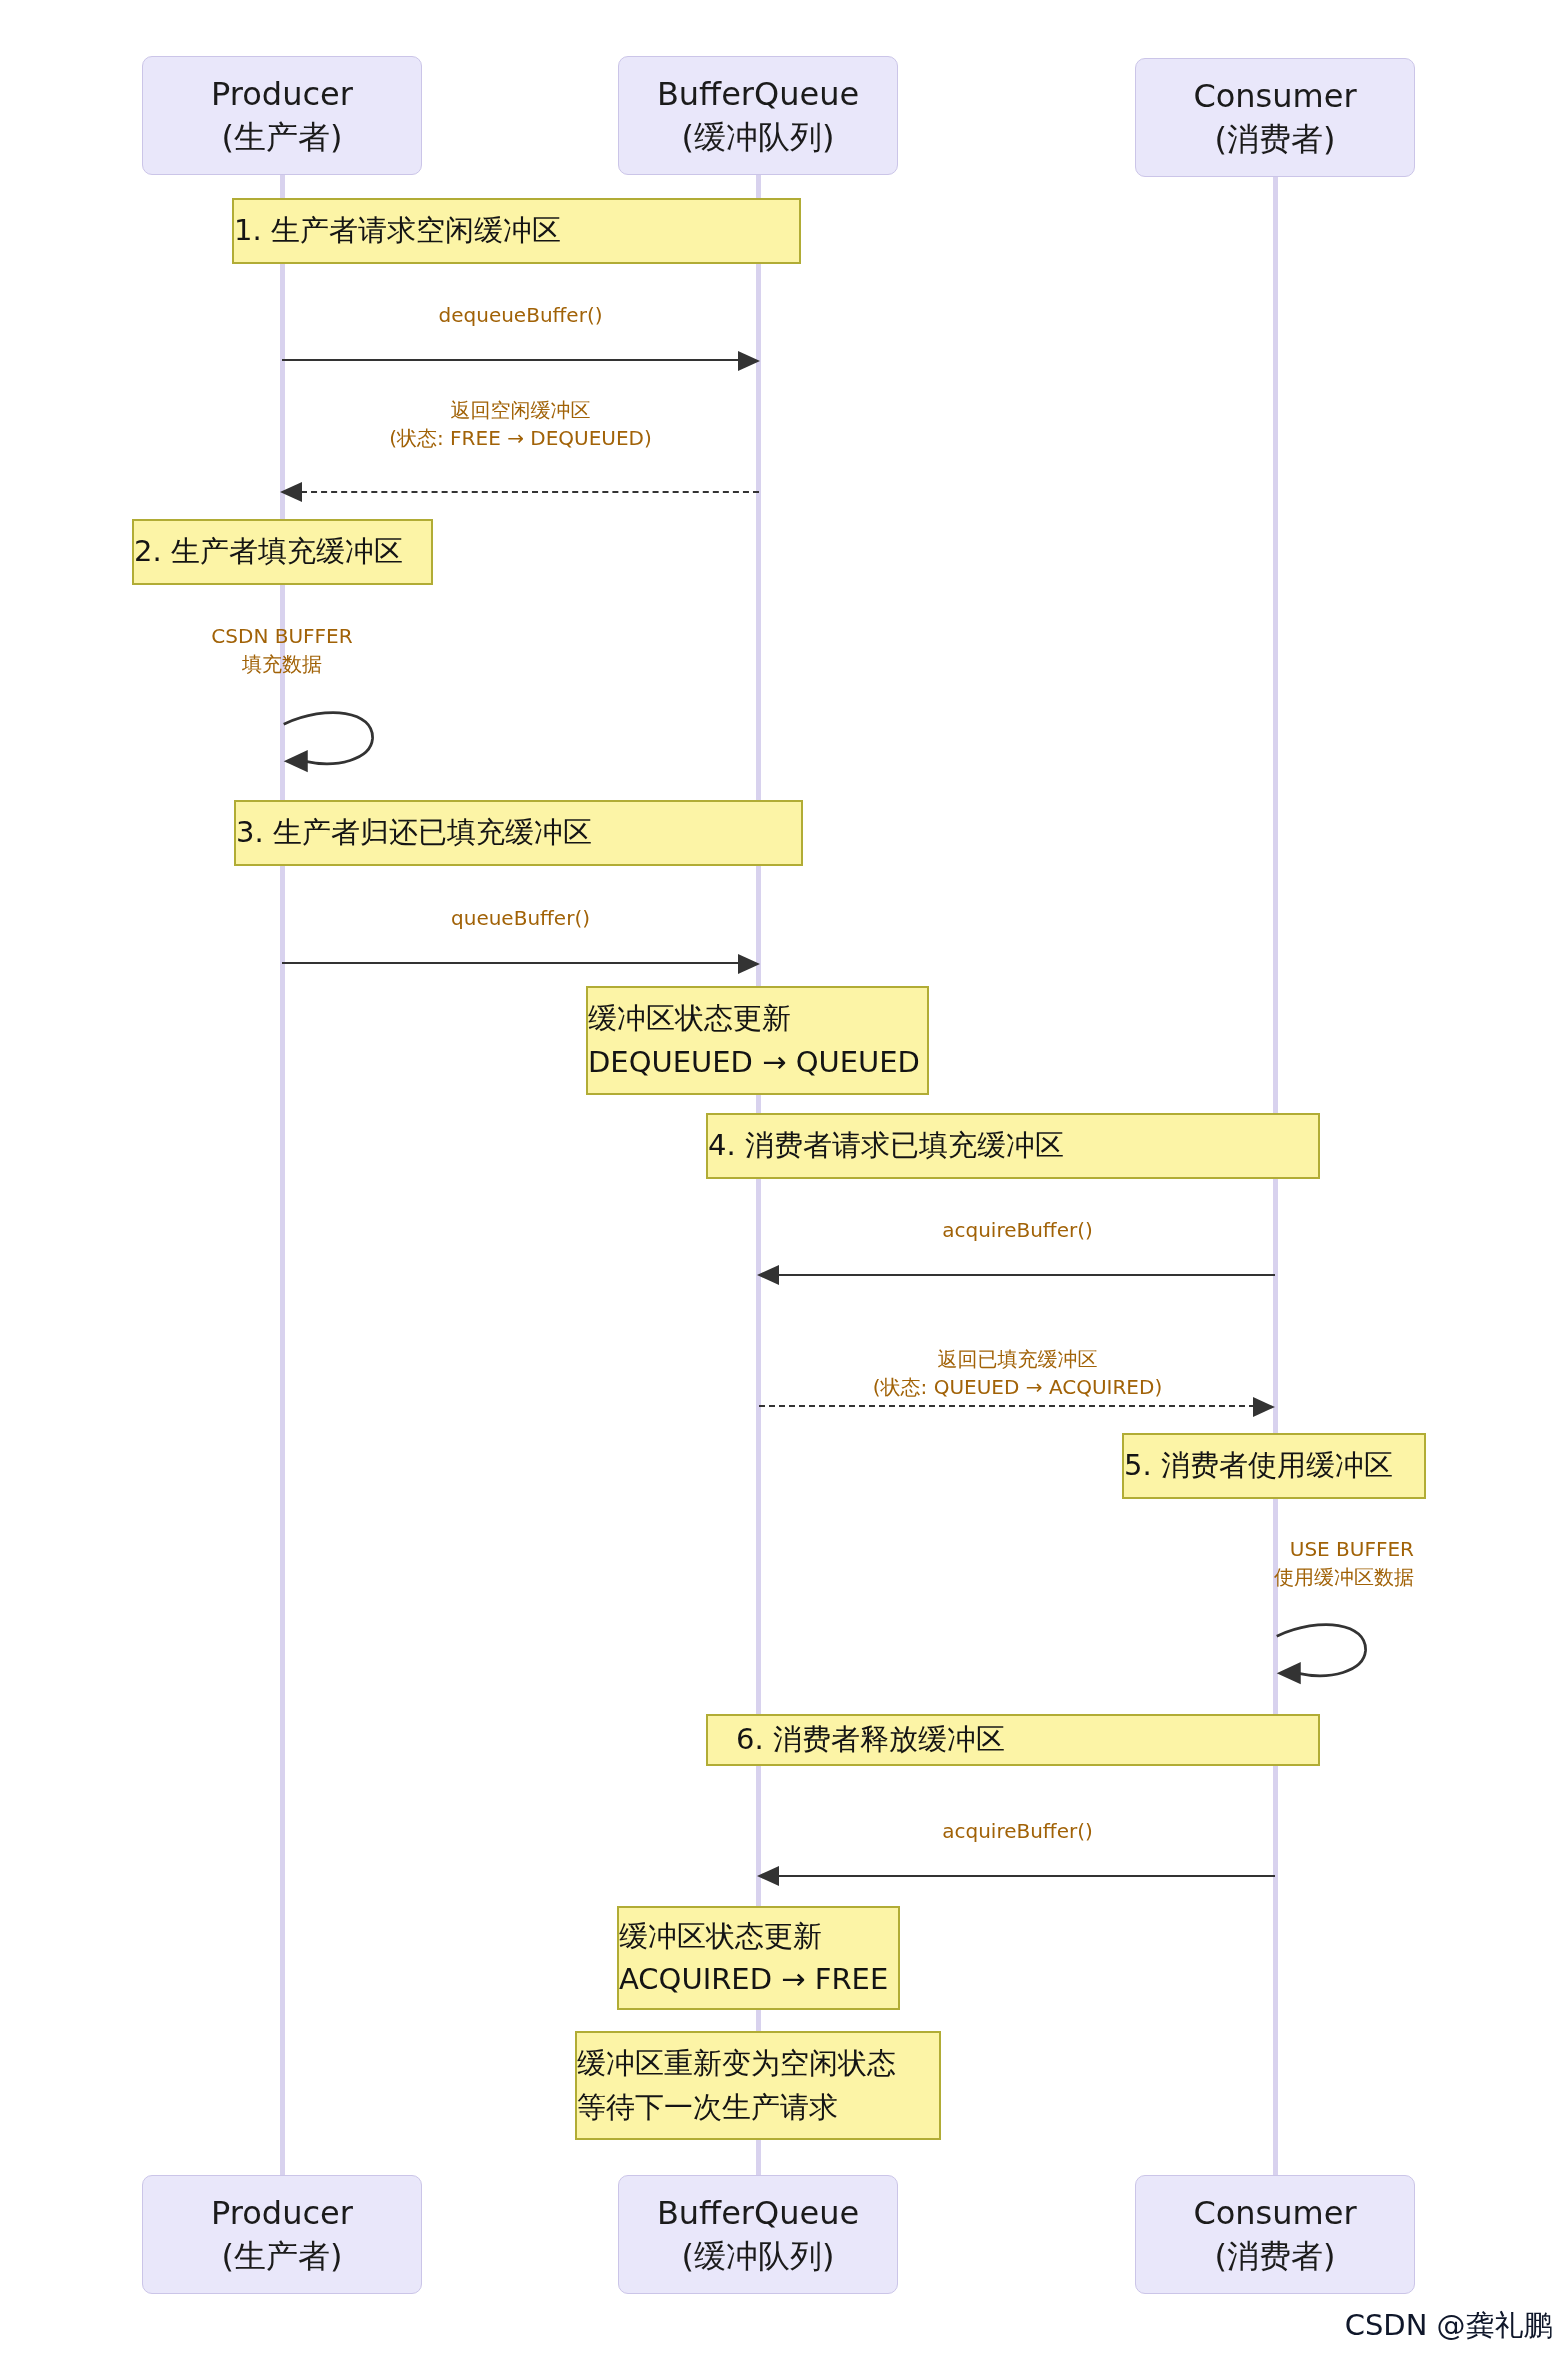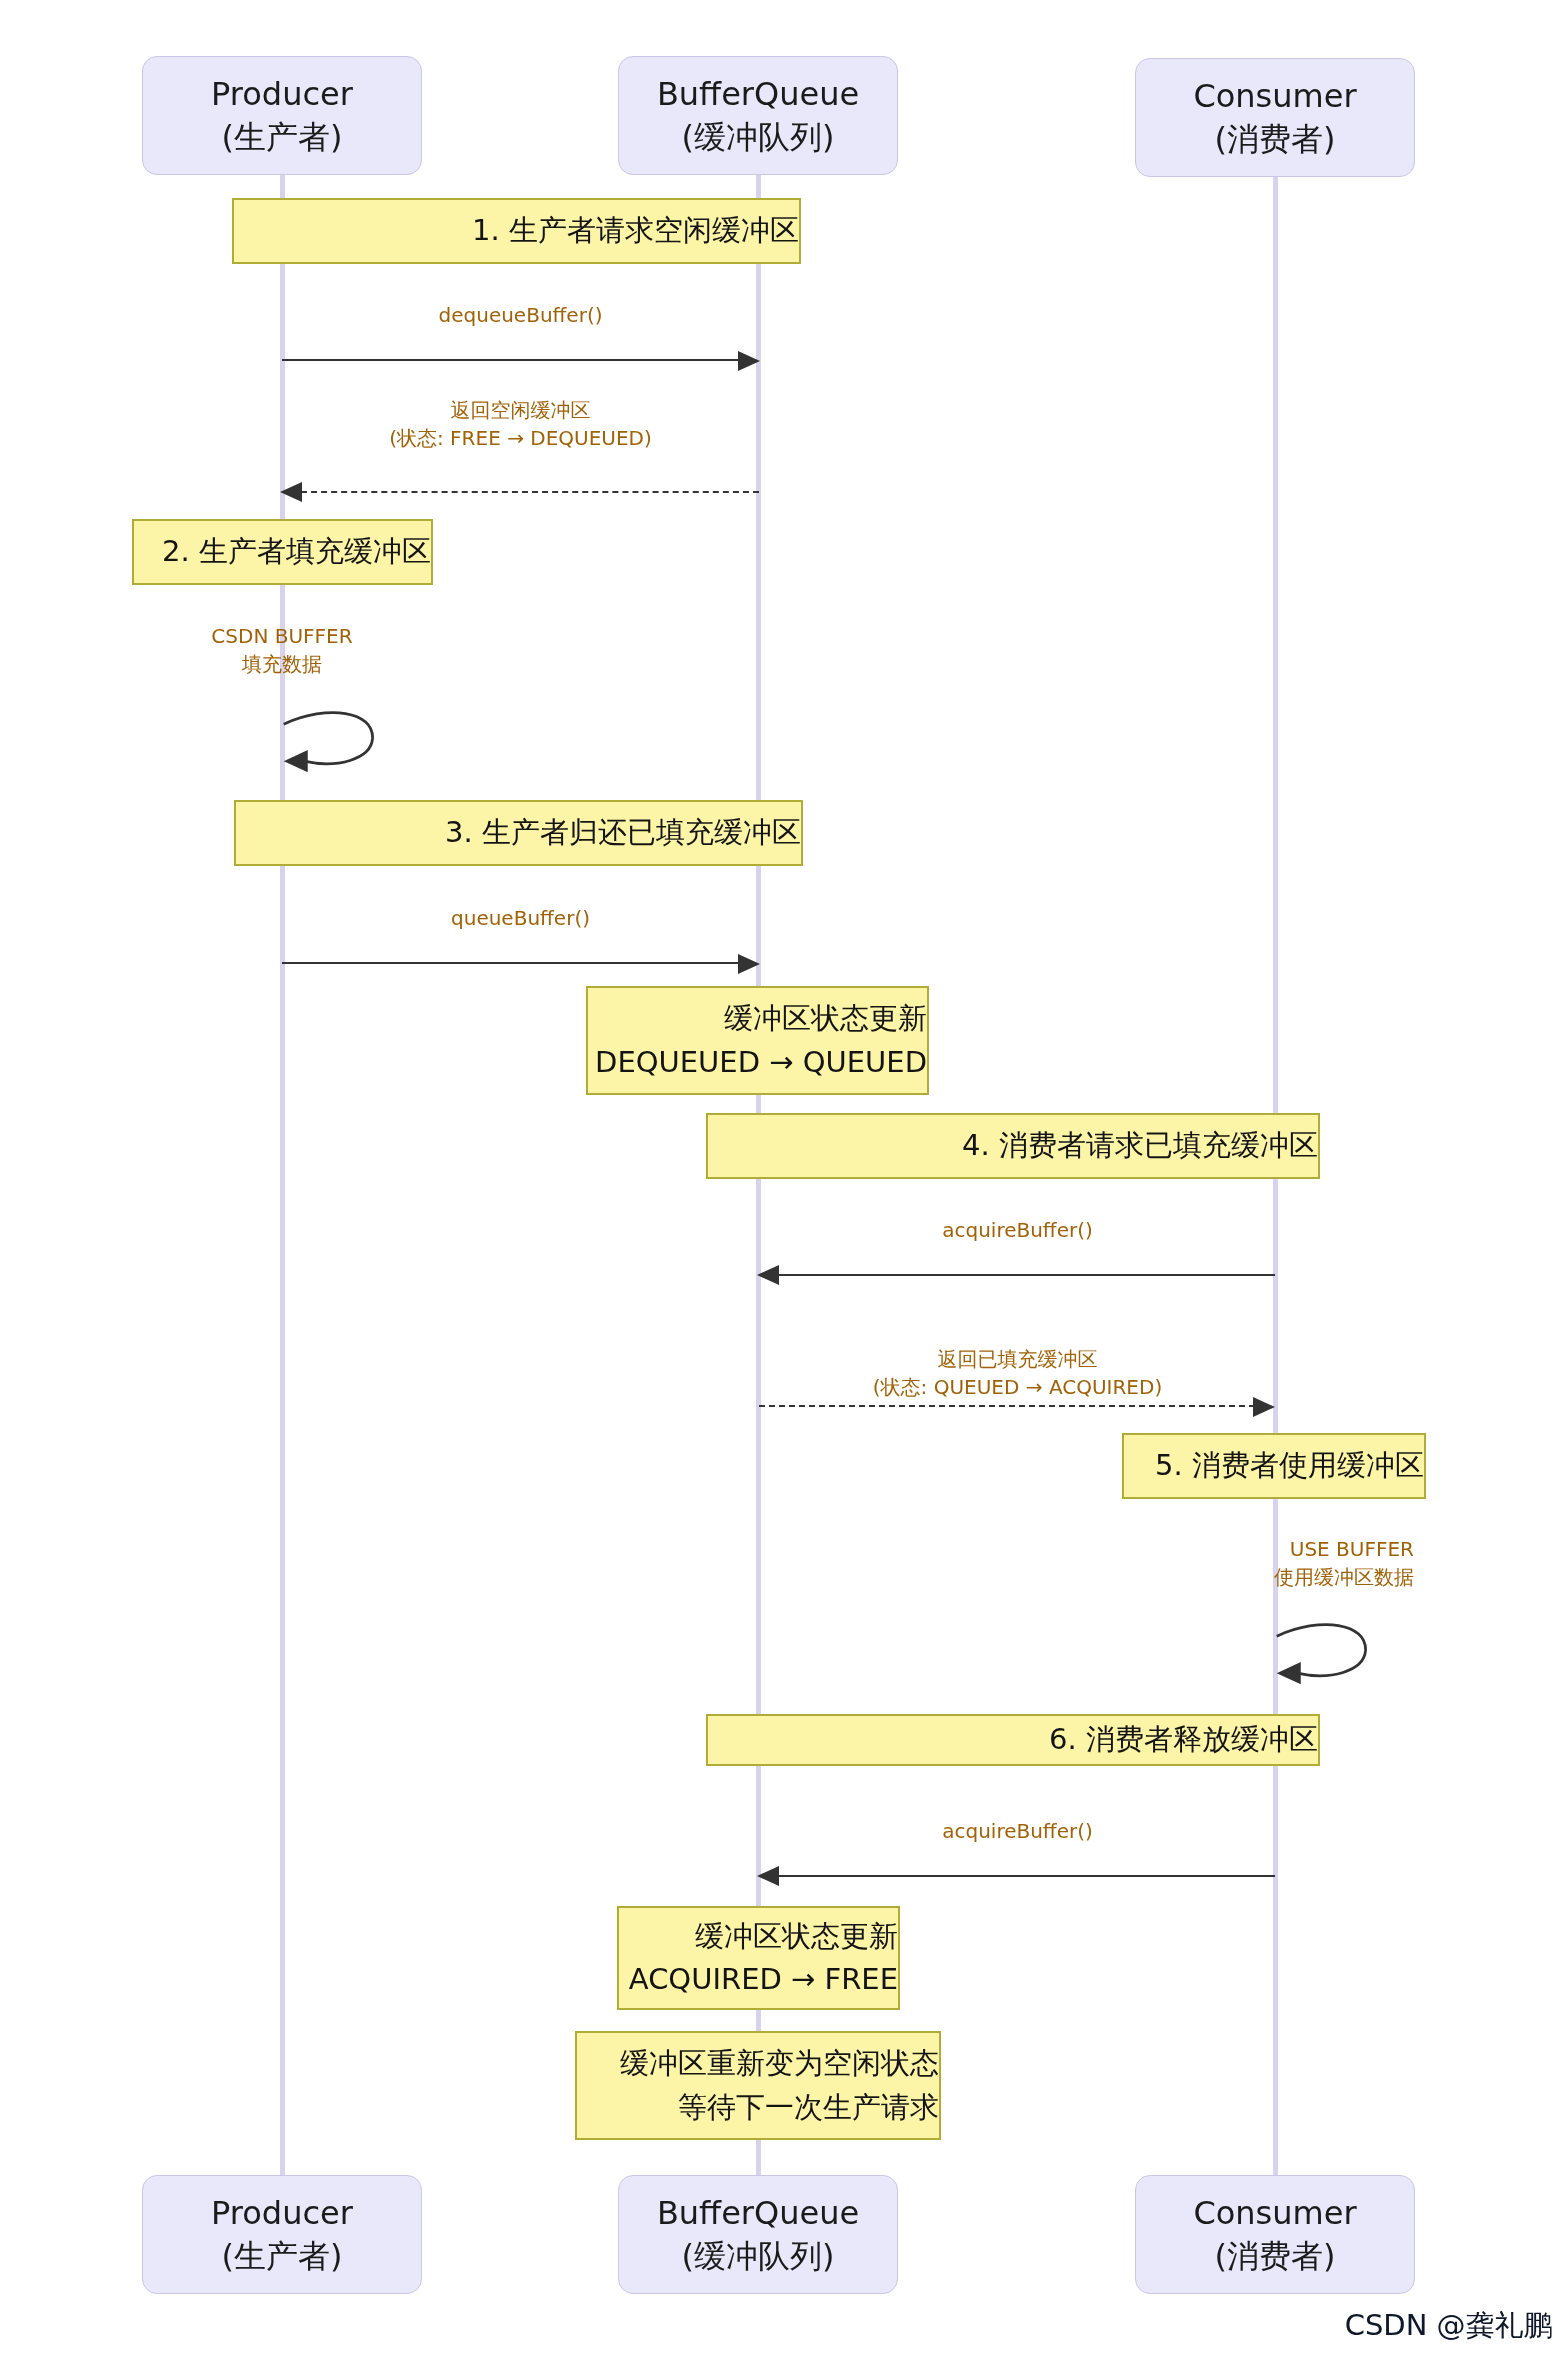--- a/index.html
+++ b/index.html
@@ -2,26 +2,26 @@
 <html style="font-size:15px"><head>
 <meta charset="utf-8">
 <style>
   html,body{margin:0;padding:0;background:#ffffff;}
   #page{position:relative;width:1560px;height:2354px;background:#ffffff;overflow:hidden;
         font-family:"DejaVu Sans","Liberation Sans",sans-serif;}
 
   .lifeline{position:absolute;width:4.6px;background:#D8D2EE;}
 
   .actor-box{position:absolute;width:280px;height:119px;background:#E9E7FA;
-             border:1.9px solid #CBC5E8;border-radius:15px;box-sizing:border-box;
+             border:1.9px solid #CBC5E8;border-radius:10px;box-sizing:border-box;
              display:flex;flex-direction:column;align-items:center;justify-content:center;
              color:#1b1b1b;font-size:32px;line-height:1.32;text-align:center;}
 
   .note{position:absolute;background:#FCF4A6;border:2.8px solid #B1AC35;box-sizing:border-box;
-        display:flex;flex-direction:column;align-items:flex-end;justify-content:center;
+        display:flex;flex-direction:column;align-items:flex-start;justify-content:center;
         color:#141414;font-size:29px;line-height:1.5;text-align:center;}
 
   .msg-label{position:absolute;color:#a16207;font-size:20px;line-height:1.38;text-align:center;}
 
   .arrow-line{position:absolute;height:0;border-top:2.8px solid #333333;}
   .arrow-line.dashed{border-top-style:dashed;}
   .ah{position:absolute;width:0;height:0;border-top:10.2px solid transparent;border-bottom:10.2px solid transparent;}
   .ah-right{border-left:22px solid #333333;}
   .ah-left{border-right:22px solid #333333;}
 

